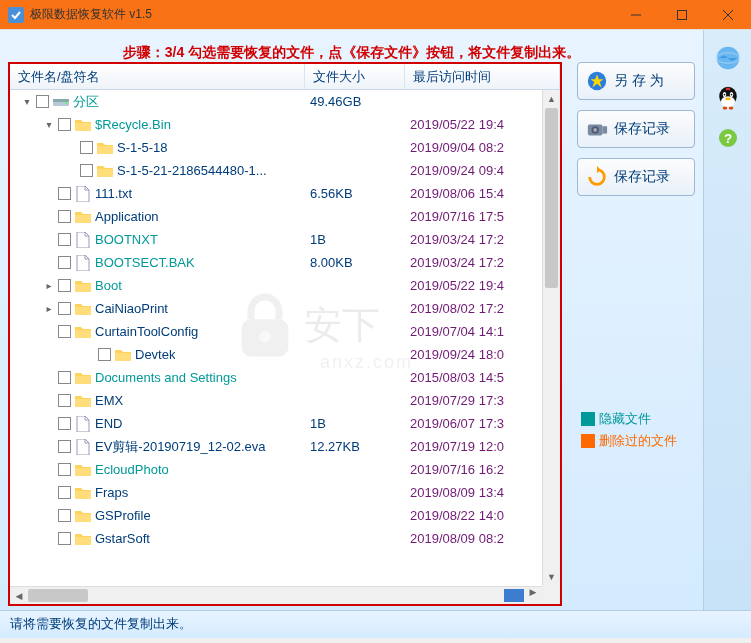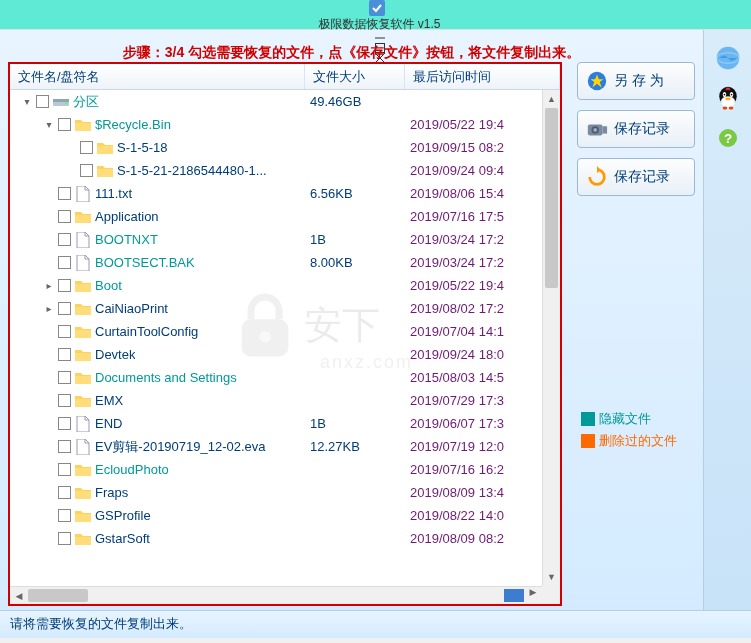--- a/index.html
+++ b/index.html
@@ -1,18 +1,18 @@
 <!DOCTYPE html>
 <html><head>
 <meta charset="utf-8">
 <style>
 * { margin: 0; padding: 0; box-sizing: border-box; font-family: "Microsoft YaHei", "SimSun", Arial, sans-serif; }
 body { background: #f0f0f0; width: 751px; height: 643px; overflow: hidden; position: relative; }
 
-.titlebar { height: 30px; background: #5eead4; display: flex; align-items: center; padding: 0 0 0 8px; border-bottom: 1px solid #e0e0e0; flex-direction: column; }
+.titlebar { height: 30px; background: #f97316; display: flex; align-items: center; padding: 0 0 0 8px; border-bottom: 1px solid #e0e0e0; }
 .titlebar .icon { width: 16px; height: 16px; margin-right: 6px; }
 .titlebar .title { font-size: 12px; color: #333; flex: 1; }
 .titlebar .winbtn { width: 46px; height: 30px; display: flex; align-items: center; justify-content: center; cursor: pointer; }
 
 .main-area { display: flex; height: 580px; background: linear-gradient(to bottom, #e8f4ff, #d4ebff); }
 .content { flex: 1; padding: 8px 8px 4px 8px; display: flex; flex-direction: column; }
 .rightbar { width: 48px; background: linear-gradient(to bottom, #d8ecfa, #c8e2f8); border-left: 1px solid #b0d0e8; padding-top: 6px; }
 .rightbar .sideicon { width: 36px; height: 36px; margin: 4px auto; display: block; border-radius: 4px; display: flex; align-items: center; justify-content: center; font-size: 20px; }
 
 .instruction { text-align: center; color: #d00000; font-size: 14px; font-weight: bold; padding: 6px 0 0 0; }
@@ -141,21 +141,21 @@
                 <span class="expander"></span>
                 <span class="chk"></span>
                 <span class="ficon">
                   <svg width="16" height="14" viewBox="0 0 16 14">
                     <path d="M0 2 L6 2 L8 4 L16 4 L16 13 L0 13 Z" fill="#ffd35a"></path>
                     <rect x="0" y="5" width="16" height="8" fill="#ffdd7a"></rect>
                   </svg>
                 </span>
                 <span class="fname c-blue">S-1-5-18</span>
                 <span class="fsize"></span>
-                <span class="fdate">2019/09/15 08:2</span>
+                <span class="fdate">2019/09/04 08:2</span>
               </div>
               <div class="row" style="position: relative;">
                 <span class="indent" style="width:54px"></span>
                 <span class="expander"></span>
                 <span class="chk"></span>
                 <span class="ficon">
                   <svg width="16" height="14" viewBox="0 0 16 14">
                     <path d="M0 2 L6 2 L8 4 L16 4 L16 13 L0 13 Z" fill="#ffd35a"></path>
                     <rect x="0" y="5" width="16" height="8" fill="#ffdd7a"></rect>
                   </svg>
@@ -255,21 +255,21 @@
                 <span class="ficon">
                   <svg width="16" height="14" viewBox="0 0 16 14">
                     <path d="M0 2 L6 2 L8 4 L16 4 L16 13 L0 13 Z" fill="#ffd35a"></path>
                     <rect x="0" y="5" width="16" height="8" fill="#ffdd7a"></rect>
                   </svg>
                 </span>
                 <span class="fname c-blue">CurtainToolConfig</span>
                 <span class="fsize"></span>
                 <span class="fdate">2019/07/04 14:1</span>
               </div>
-              <div class="row" style="position: relative;">
+              <div class="row" style="position: relative; padding-left: 40px;">
                 <span class="indent" style="width:32px"></span>
                 <span class="expander"></span>
                 <span class="chk"></span>
                 <span class="ficon">
                   <svg width="16" height="14" viewBox="0 0 16 14">
                     <path d="M0 2 L6 2 L8 4 L16 4 L16 13 L0 13 Z" fill="#ffd35a"></path>
                     <rect x="0" y="5" width="16" height="8" fill="#ffdd7a"></rect>
                   </svg>
                 </span>
                 <span class="fname c-blue">Devtek</span>

